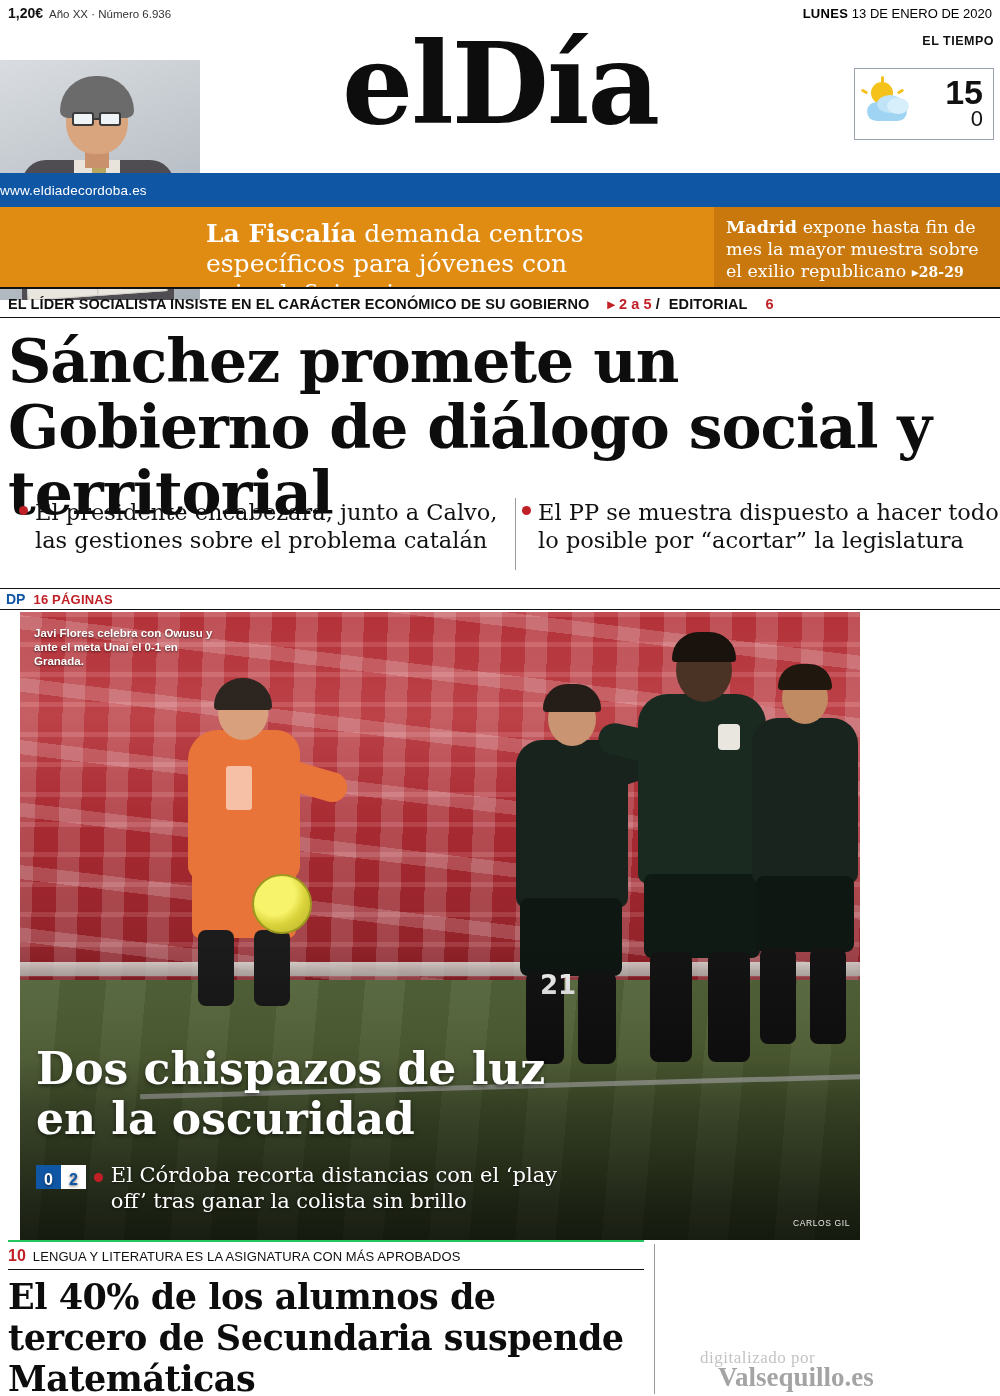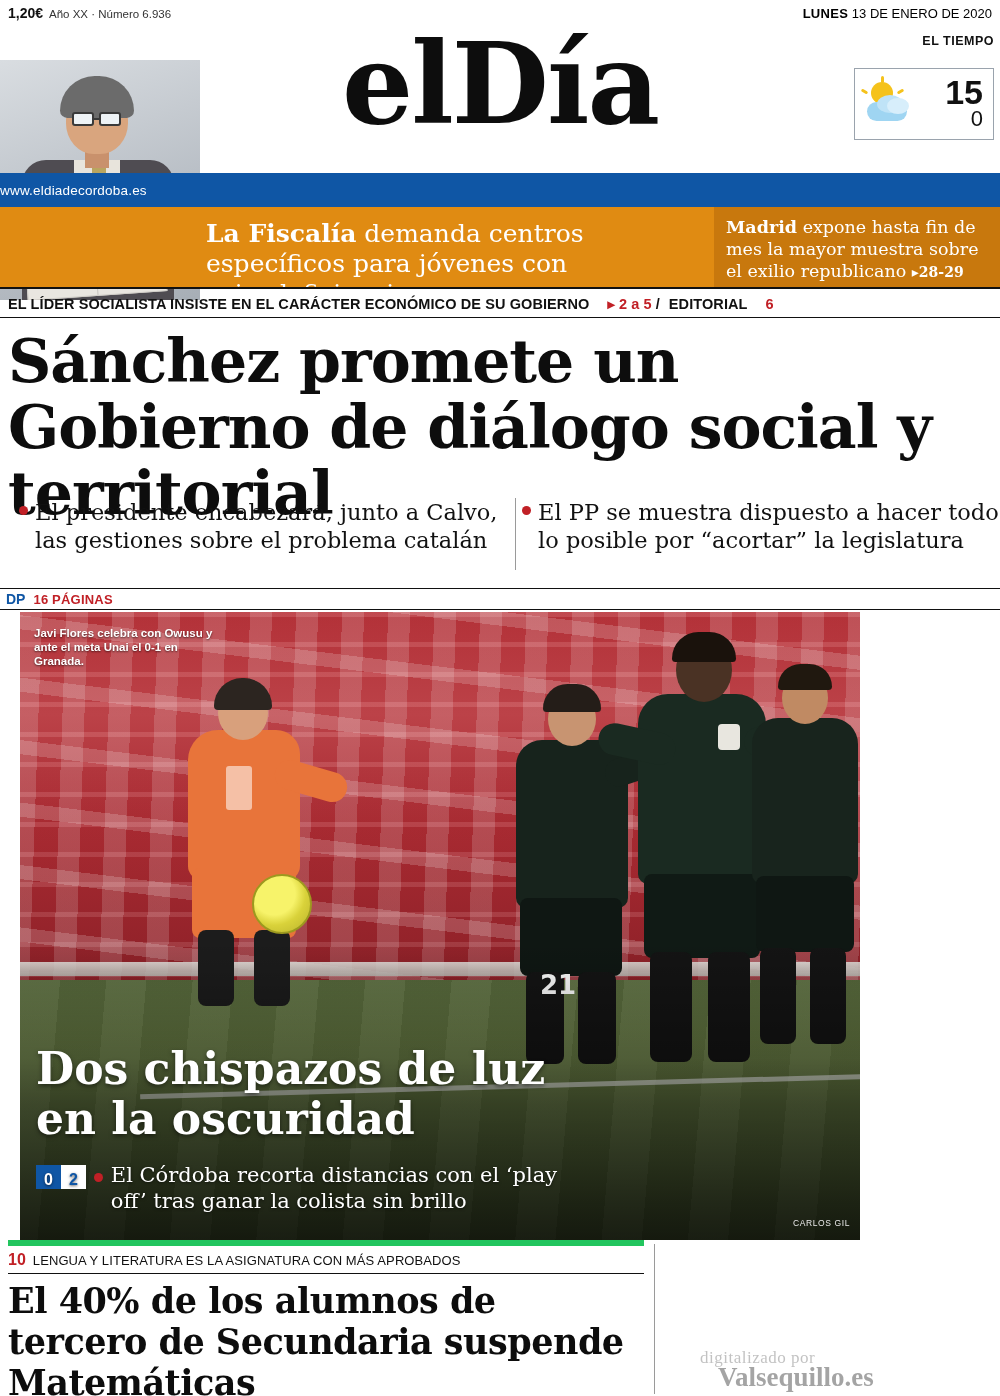--- a/index.html
+++ b/index.html
@@ -290,21 +290,21 @@
   
   .bottom {
     position:absolute; top:1240px; left:0; width:1000px; height:156px;
   }
   .bot-left { position:absolute; left:0; top:0; width:652px; height:156px; padding:0 8px; }
   .bot-right { position:absolute; left:660px; top:0; width:340px; height:156px; padding:0 8px; }
   .vdiv { position:absolute; left:654px; top:4px; width:1px; height:150px; background:#9a9a9a; }
 
   .bot-kicker {
     display:flex; align-items:baseline; gap:7px; font-size:13px; padding-top:5px;
-    border-top:6px solid #22c55e;
+    border-top:2px solid #22c55e;
   }
   .bot-num { color:#c12026; font-weight:bold; font-size:16px; }
   .bot-ktext { font-size:13px; color:#111; letter-spacing:.1px; }
   .bot-rule { height:1px; background:#111; margin-top:4px; }
   .bot-head {
     font-family:"DejaVu Serif", serif; font-weight:bold;
     font-size:35px; line-height:41px; color:#0d0d0d; margin-top:6px; letter-spacing:-.5px;
   }
   .bot-head.blue { color:#0f56a5; font-size:30px; line-height:36px; }
   .bot-bullet {

